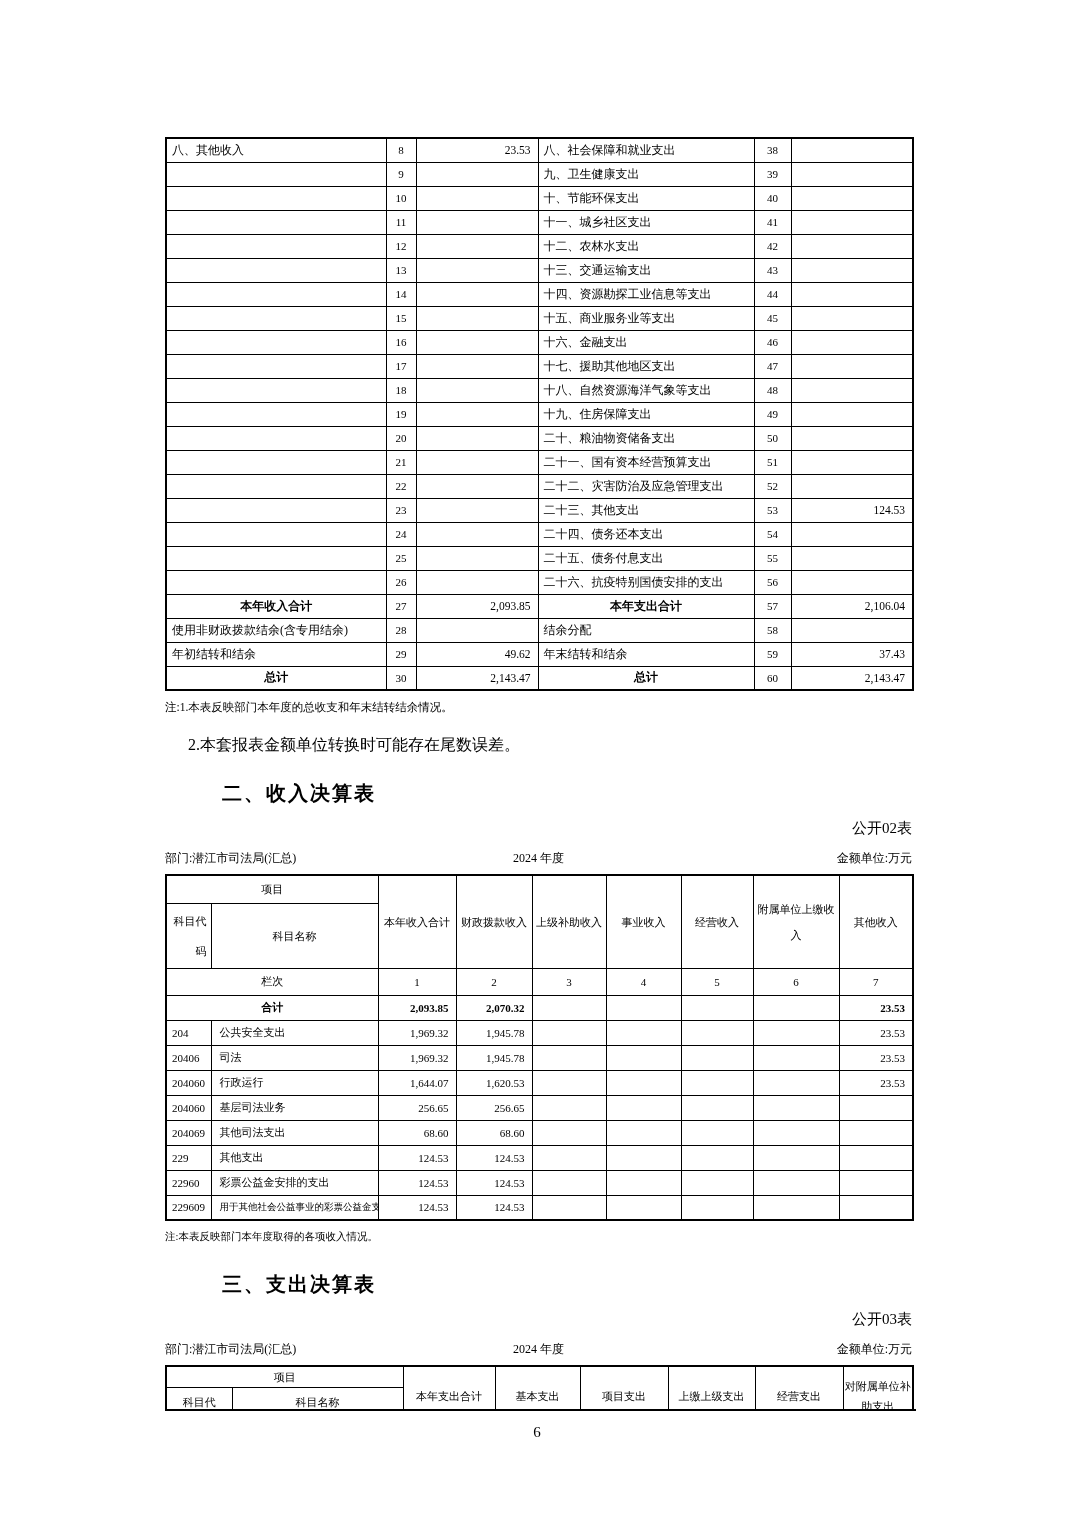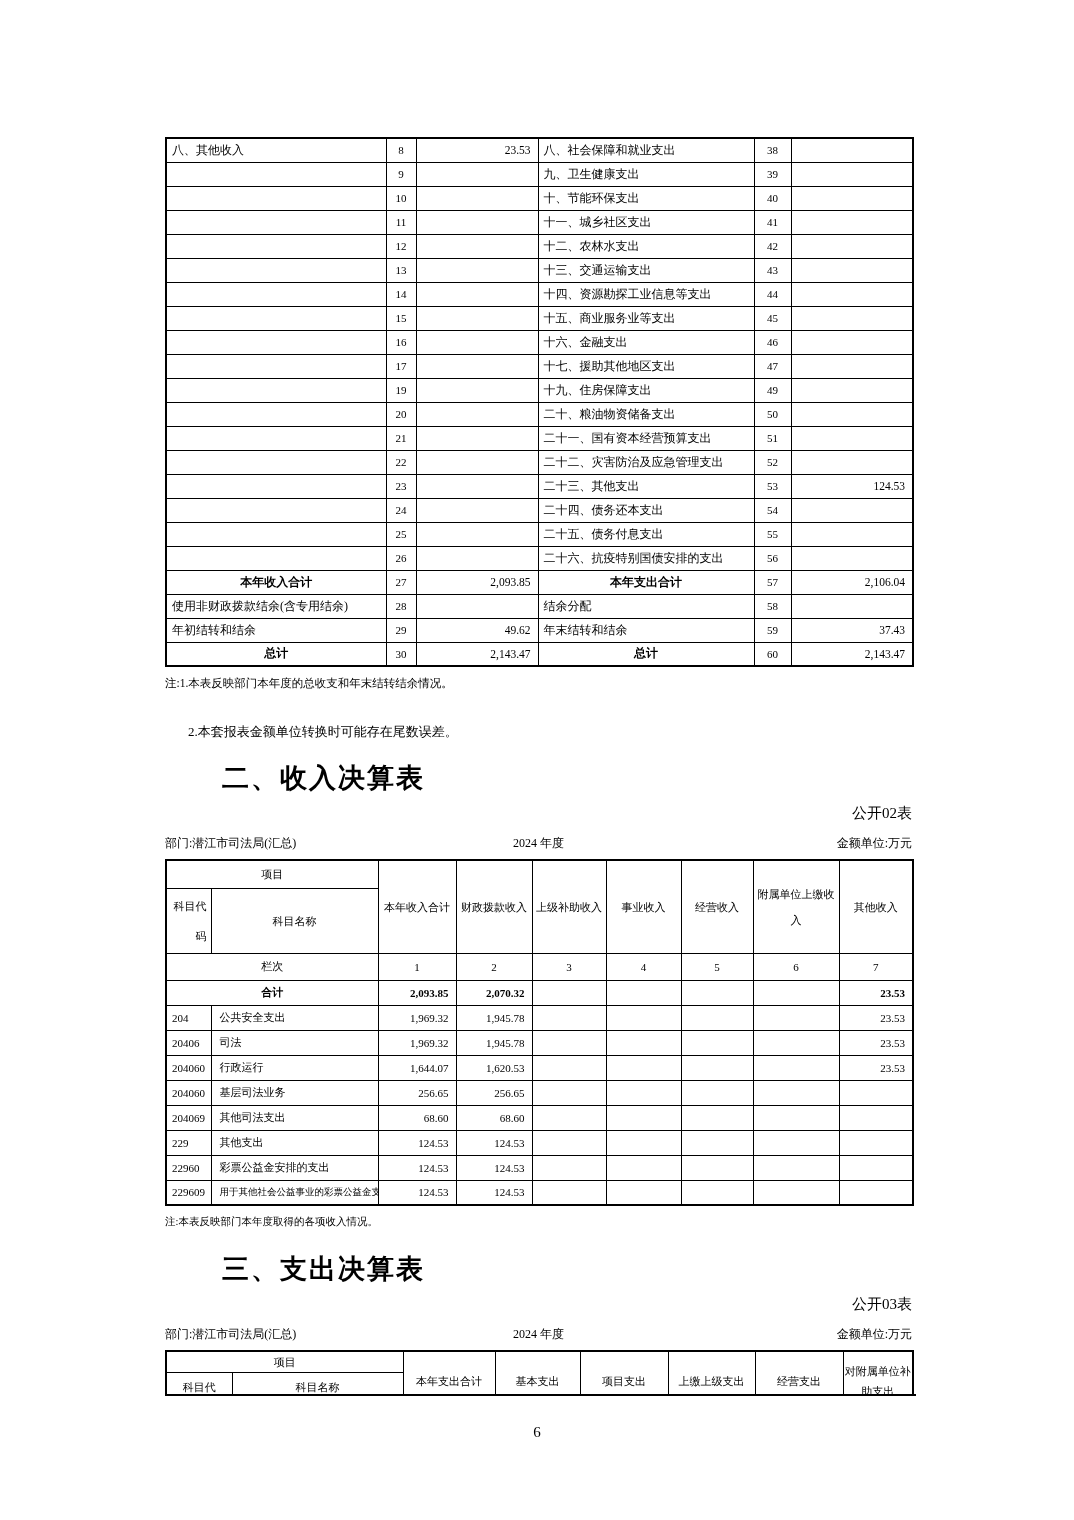--- a/index.html
+++ b/index.html
@@ -16,26 +16,26 @@
   
   .sum-tbl tr { height:24px; }
   .sum-tbl .lab { text-align:left; padding:0 5px; }
   .sum-tbl .num { text-align:center; font-size:11px; }
   .sum-tbl .val { text-align:right; padding:0 7px; font-size:11.5px; }
   .sum-tbl .c   { text-align:center; }
   .sum-tbl .b   { font-weight:bold; }
 
   
   .note1 { font-size:11.5px; margin-top:9px; }
-  .note2 { font-size:13px; margin-top:32px; padding-left:23px; }
+  .note2 { font-size:16px; margin-top:20px; padding-left:23px; }
   .note-small { font-size:10.5px; margin-top:9px; }
 
   
   .sec-title { font-family:"Liberation Sans","DejaVu Sans",sans-serif;
-    font-weight:bold; font-size:27px; line-height:36px; margin-top:19px;
+    font-weight:bold; font-size:20px; line-height:36px; margin-top:19px;
     padding-left:57px; letter-spacing:2px; }
   .sheet-label { text-align:right; font-size:15px; line-height:19px; margin-top:8px; }
   .dept-line { display:flex; align-items:flex-end; font-size:12px; line-height:20px;
     margin-top:10px; }
   .dept-line .l { flex:1 1 0; text-align:left; }
   .dept-line .m { flex:0 0 auto; }
   .dept-line .r { flex:1 1 0; text-align:right; }
 
   
   .inc-tbl { margin-top:6px; }
@@ -150,20 +150,28 @@
             <td class="lab">十六、金融支出</td>
             <td class="num">46</td>
             <td class="val"></td>
           </tr>
           <tr>
             <td class="lab"></td>
             <td class="num">17</td>
             <td class="val"></td>
             <td class="lab">十七、援助其他地区支出</td>
             <td class="num">47</td>
+            <td class="val"></td>
+          </tr>
+          <tr>
+            <td class="lab"></td>
+            <td class="num">18</td>
+            <td class="val"></td>
+            <td class="lab">十八、自然资源海洋气象等支出</td>
+            <td class="num">48</td>
             <td class="val"></td>
           </tr>
           <tr>
             <td class="lab"></td>
             <td class="num">19</td>
             <td class="val"></td>
             <td class="lab">十九、住房保障支出</td>
             <td class="num">49</td>
             <td class="val"></td>
           </tr>

